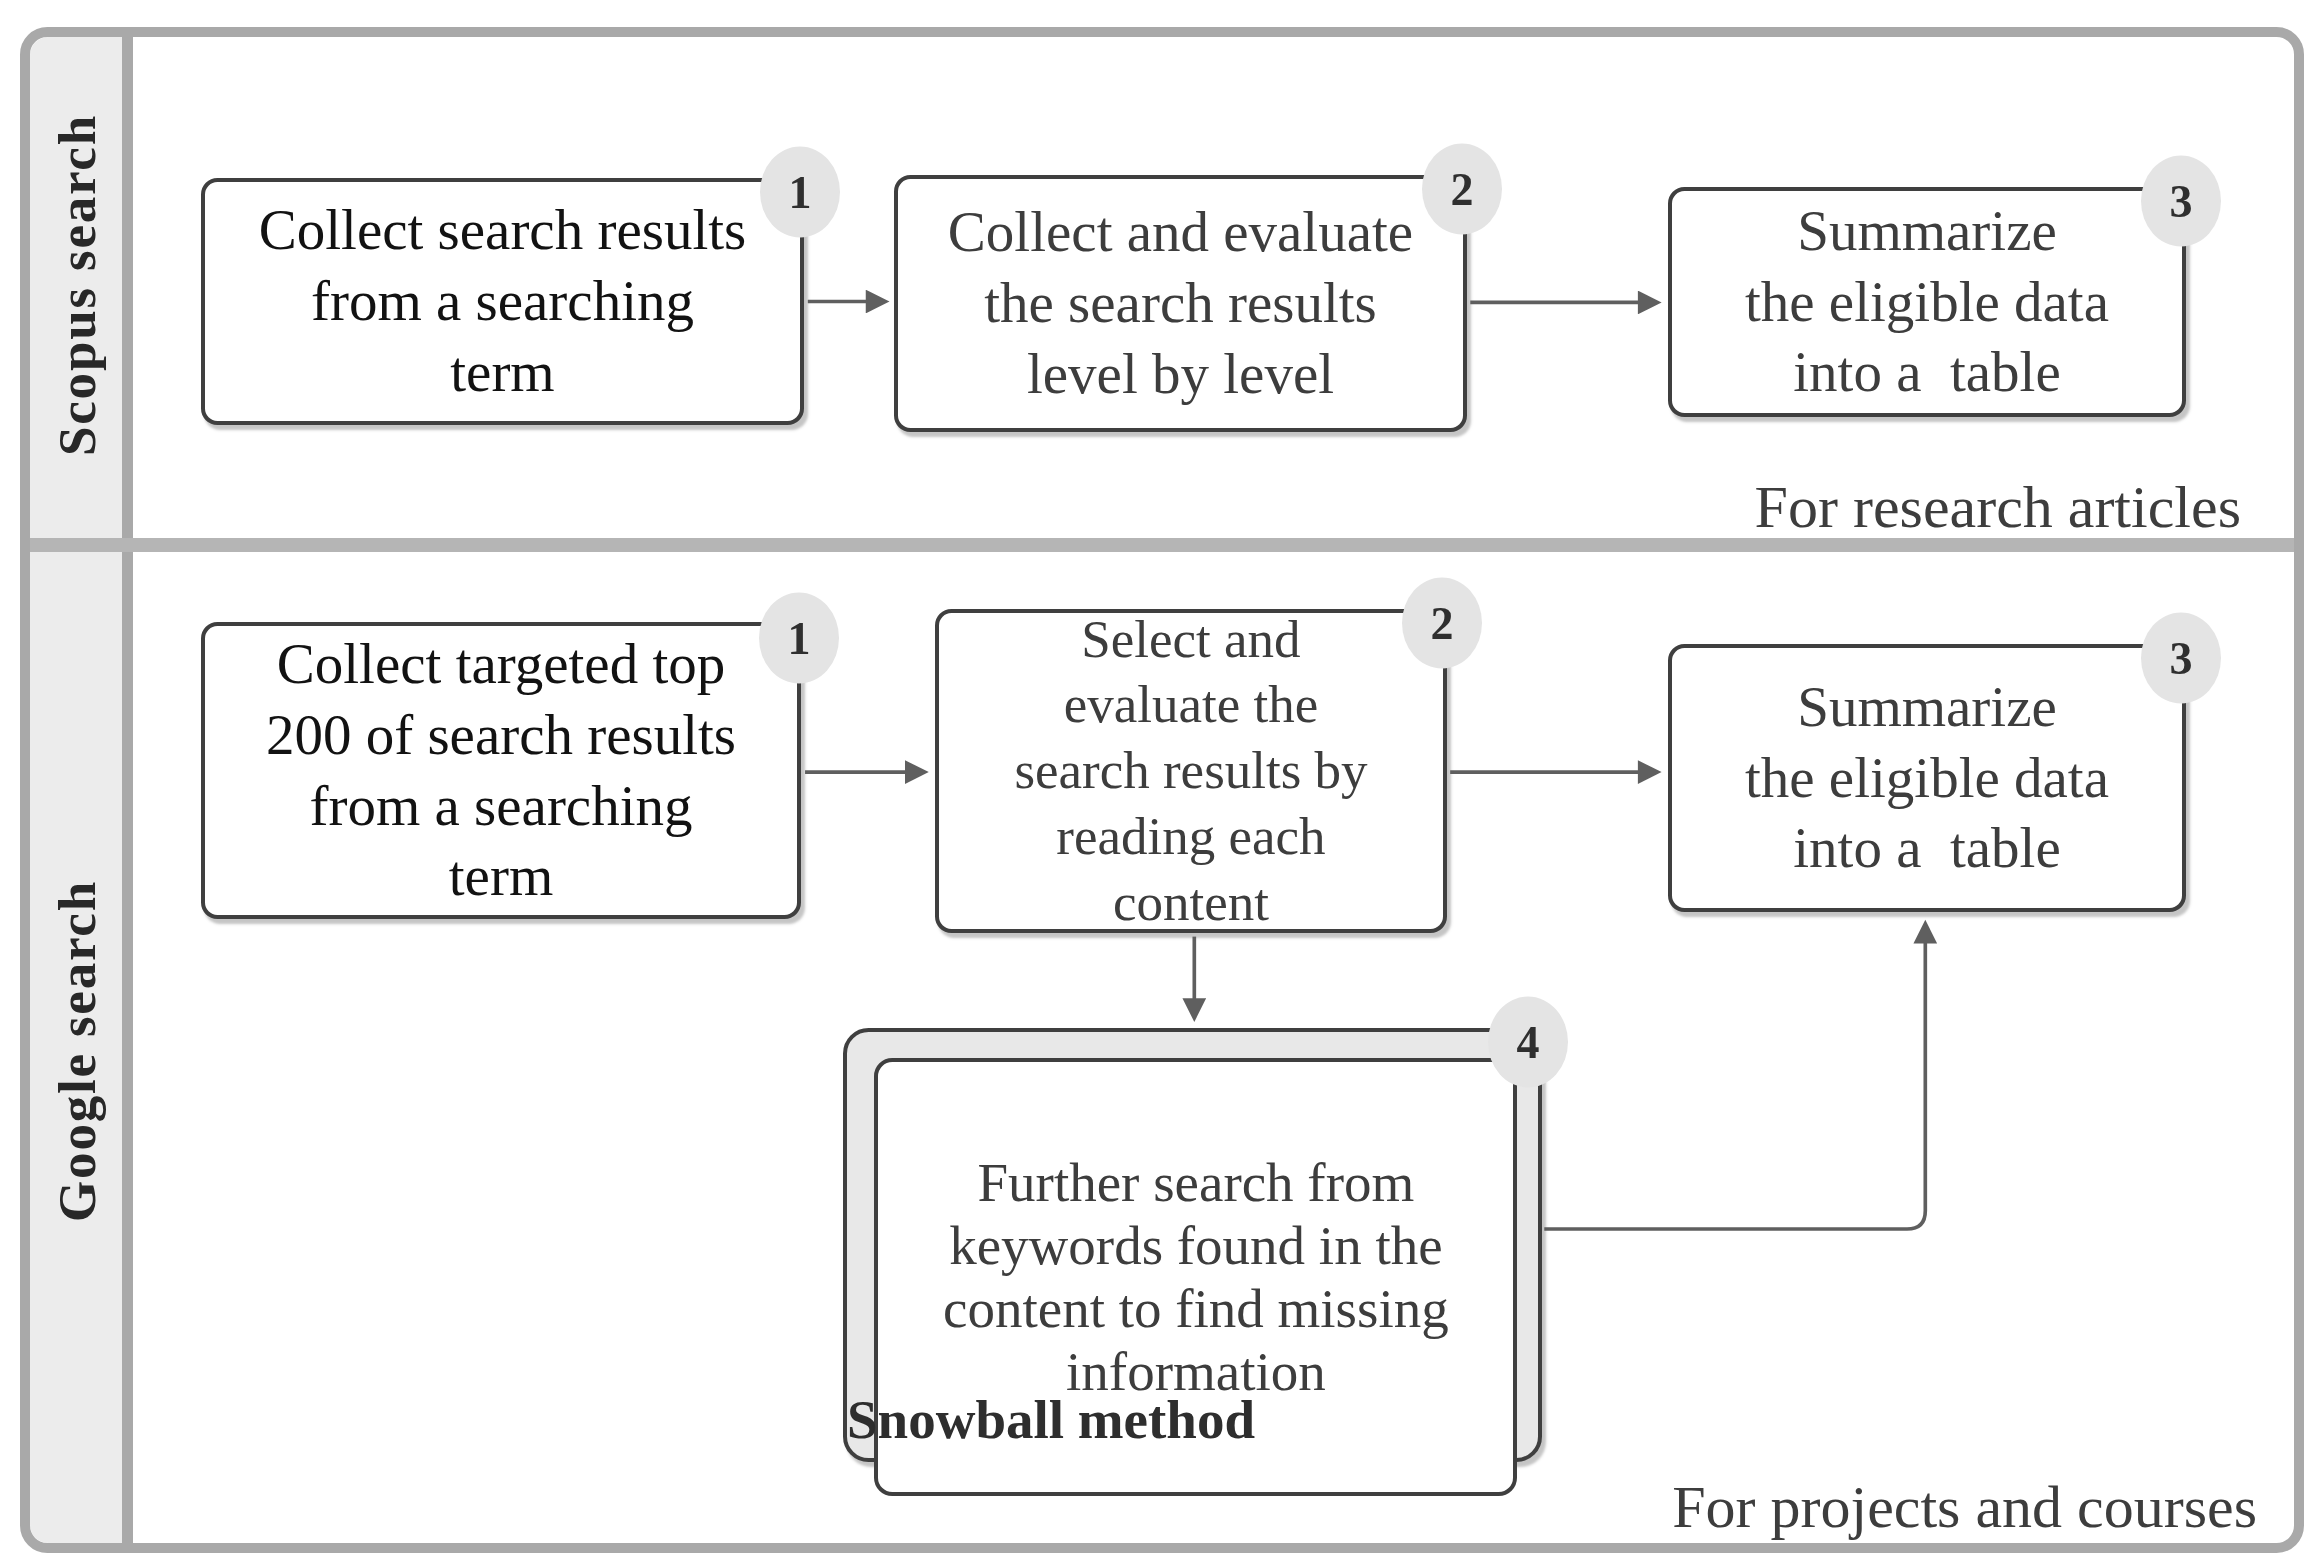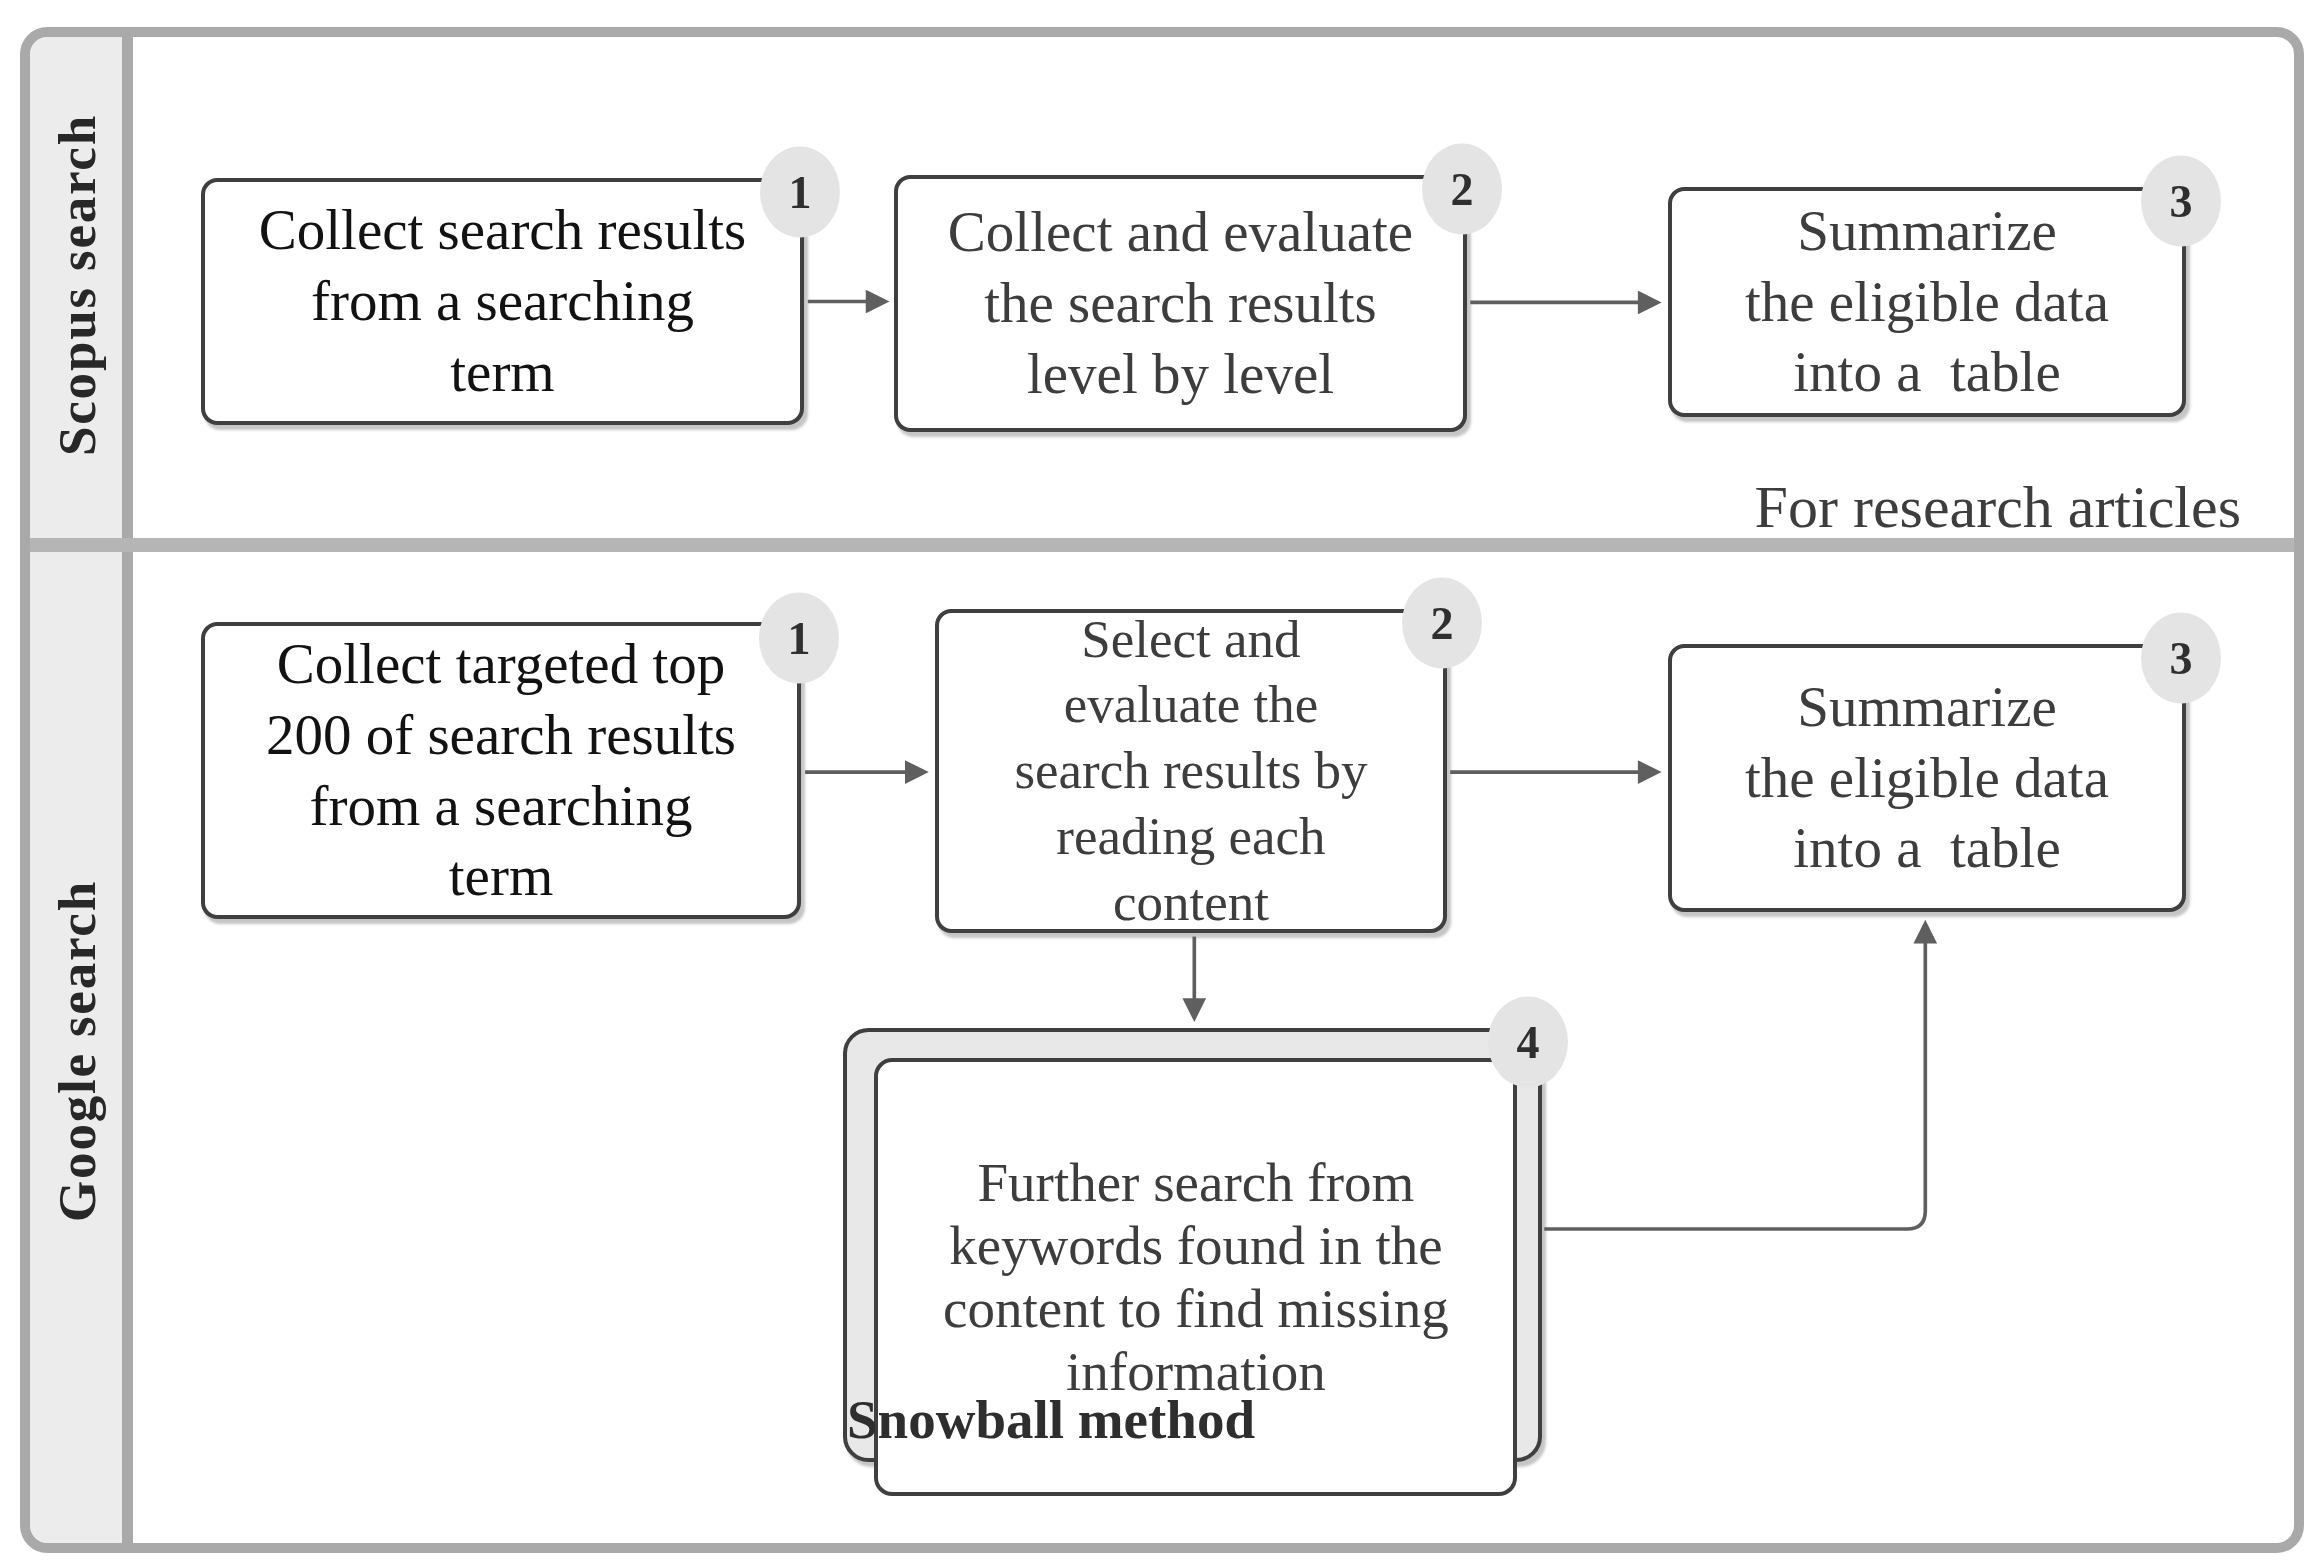--- a/index.html
+++ b/index.html
@@ -230,16 +230,17 @@
 
   <div class="badge badge-s1">1</div>
   <div class="badge badge-s2">2</div>
   <div class="badge badge-s3">3</div>
   <div class="badge badge-g1">1</div>
   <div class="badge badge-g2">2</div>
   <div class="badge badge-g3">3</div>
   <div class="badge badge-b4">4</div>
 
   <div class="caption caption-1">For research articles</div>
+  <div class="caption caption-2">For projects and courses</div>
 
   <div class="frame"></div>
 </div>
 
 
 </body></html>

